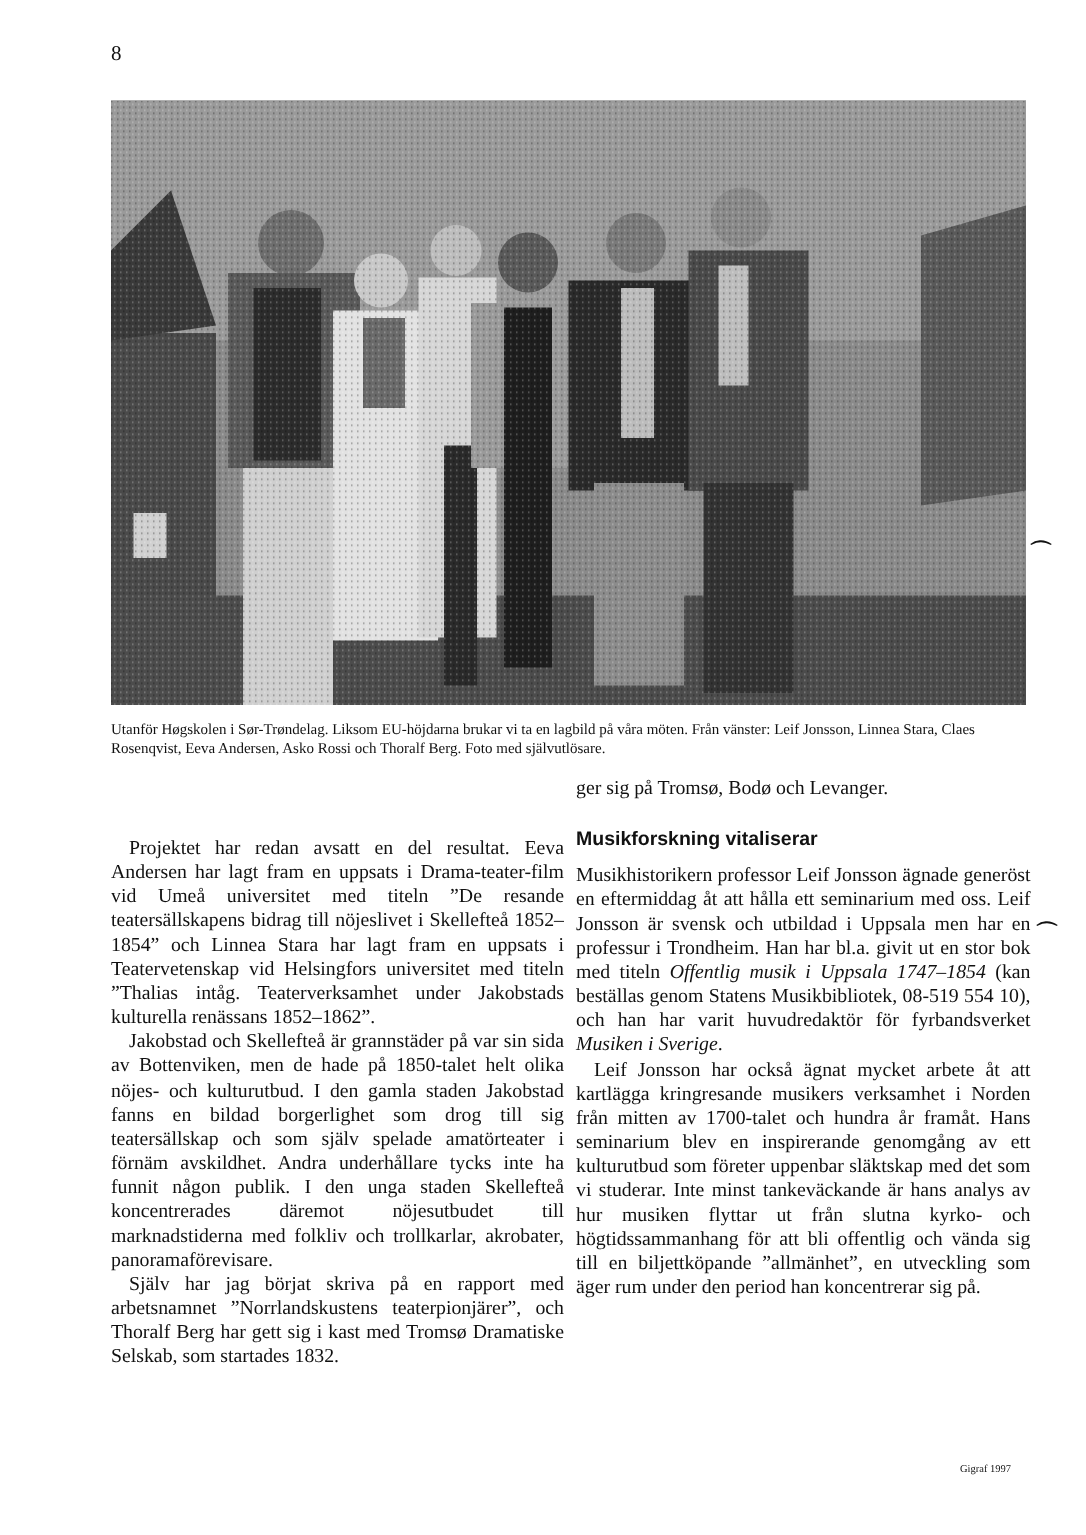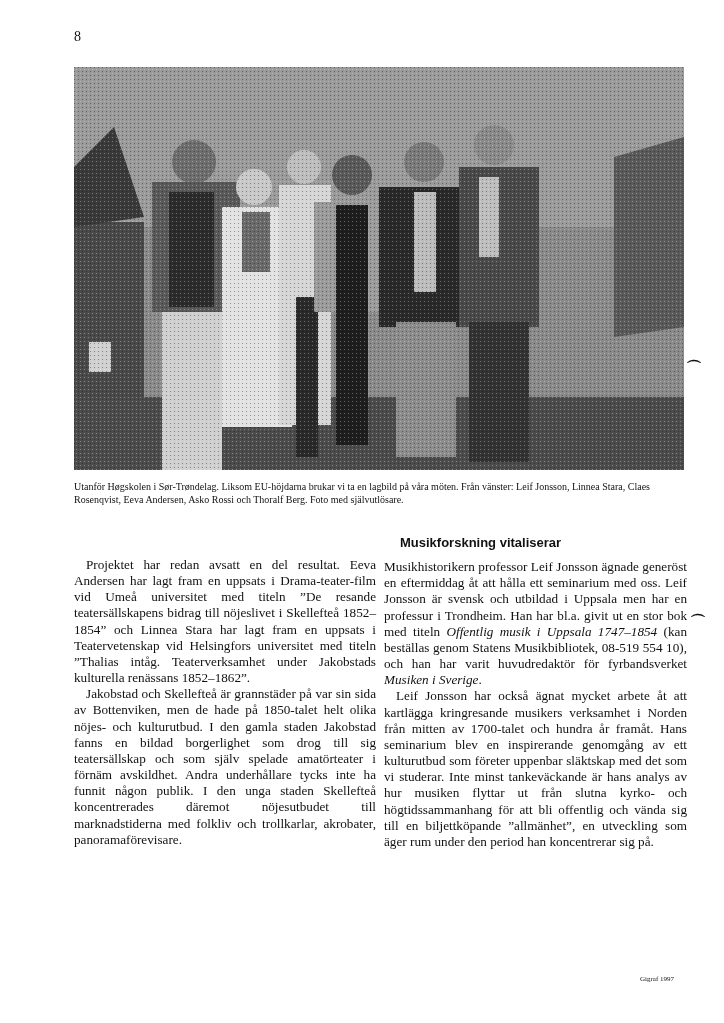--- a/index.html
+++ b/index.html
@@ -7,21 +7,21 @@
        font-family:"Liberation Serif","DejaVu Serif",serif;color:#111;}
   .page-num{position:absolute;left:74px;top:29px;font-size:14px;}
   .photo{position:absolute;left:74px;top:67px;width:610px;height:403px;overflow:hidden;background:#7a7a7a;}
   .photo svg{display:block;width:610px;height:403px;}
   .caption{position:absolute;left:74px;top:480px;width:615px;font-size:10px;line-height:13px;}
   .col{position:absolute;top:517px;font-size:13.2px;line-height:16.15px;text-align:justify;hyphens:manual;}
   .col-left{left:74px;width:302px;margin-top:40px;}
   .col-right{left:384px;width:303px;}
   .col p{margin:0;text-indent:12px;}
   .col p.noindent{text-indent:0;}
-  .heading{font-family:"Liberation Sans","DejaVu Sans",sans-serif;font-weight:bold;font-size:13px;margin:18px 0 8px 16px;}
+  .heading{font-family:"Liberation Sans","DejaVu Sans",sans-serif;font-weight:bold;font-size:13px;margin:18px 0 8px 0;}
   .footer{position:absolute;left:640px;top:975px;font-size:7px;}
   .mark{position:absolute;font-size:16px;font-weight:bold;}
   i{font-style:italic;}
 </style>
 </head>
 <body>
 
 <div class="page-num">8</div>
 
 <div class="photo">
@@ -71,23 +71,25 @@
     <rect x="395" y="255" width="60" height="140" fill="#333"></rect>
     <rect x="0" y="0" width="610" height="403" fill="url(#grain)"></rect>
   </svg>
 </div>
 
 <div class="caption">Utanför Høgskolen i Sør-Trøndelag. Liksom EU-höjdarna brukar vi ta en lagbild på våra möten. Från vänster: Leif Jonsson, Linnea Stara, Claes Rosenqvist, Eeva Andersen, Asko Rossi och Thoralf Berg. Foto med självutlösare.</div>
 
 <div class="col col-left">
   <p>Projektet har redan avsatt en del resultat. Eeva Andersen har lagt fram en uppsats i Drama-teater-film vid Umeå universitet med titeln ”De resande teatersällskapens bidrag till nöjeslivet i Skellefteå 1852–1854” och Linnea Stara har lagt fram en uppsats i Teatervetenskap vid Helsingfors universitet med titeln ”Thalias intåg. Teaterverksamhet under Jakobstads kulturella renässans 1852–1862”.</p>
   <p>Jakobstad och Skellefteå är grannstäder på var sin sida av Bottenviken, men de hade på 1850-talet helt olika nöjes- och kulturutbud. I den gamla staden Jakobstad fanns en bildad borgerlighet som drog till sig teatersällskap och som själv spelade amatörteater i förnäm avskildhet. Andra underhållare tycks inte ha funnit någon publik. I den unga staden Skellefteå koncentrerades däremot nöjesutbudet till marknadstiderna med folkliv och trollkarlar, akrobater, panoramaförevisare.</p>
+  <p>Själv har jag börjat skriva på en rapport med arbetsnamnet ”Norrlandskustens teaterpionjärer”, och Thoralf Berg har gett sig i kast med Tromsø Dramatiske Selskab, som startades 1832.</p>
 </div>
 
 <div class="col col-right">
+  <p class="noindent">ger sig på Tromsø, Bodø och Levanger.</p>
   <div class="heading">Musikforskning vitaliserar</div>
   <p class="noindent"><span>Musikhistorikern professor Leif Jonsson ägnade generöst en eftermiddag åt att hålla ett seminarium med oss. Leif Jonsson är svensk och utbildad i Uppsala men har en professur i Trondheim. Han har bl.a. givit ut en stor bok med titeln </span><i>Offentlig musik i Uppsala 1747–1854</i><span> (kan beställas genom Statens Musikbibliotek, 08-519 554 10), och han har varit huvudredaktör för fyrbandsverket </span><i>Musiken i Sverige</i><span>.</span></p>
   <p>Leif Jonsson har också ägnat mycket arbete åt att kartlägga kringresande musikers verksamhet i Norden från mitten av 1700-talet och hundra år framåt. Hans seminarium blev en inspirerande genomgång av ett kulturutbud som företer uppenbar släktskap med det som vi studerar. Inte minst tankeväckande är hans analys av hur musiken flyttar ut från slutna kyrko- och högtidssammanhang för att bli offentlig och vända sig till en biljettköpande ”allmänhet”, en utveckling som äger rum under den period han koncentrerar sig på.</p>
 </div>
 
 <div class="mark" style="left:686px;top:358px;">⌒</div>
 <div class="mark" style="left:690px;top:612px;">⌒</div>
 
 <div class="footer">Gigraf 1997</div>
 

